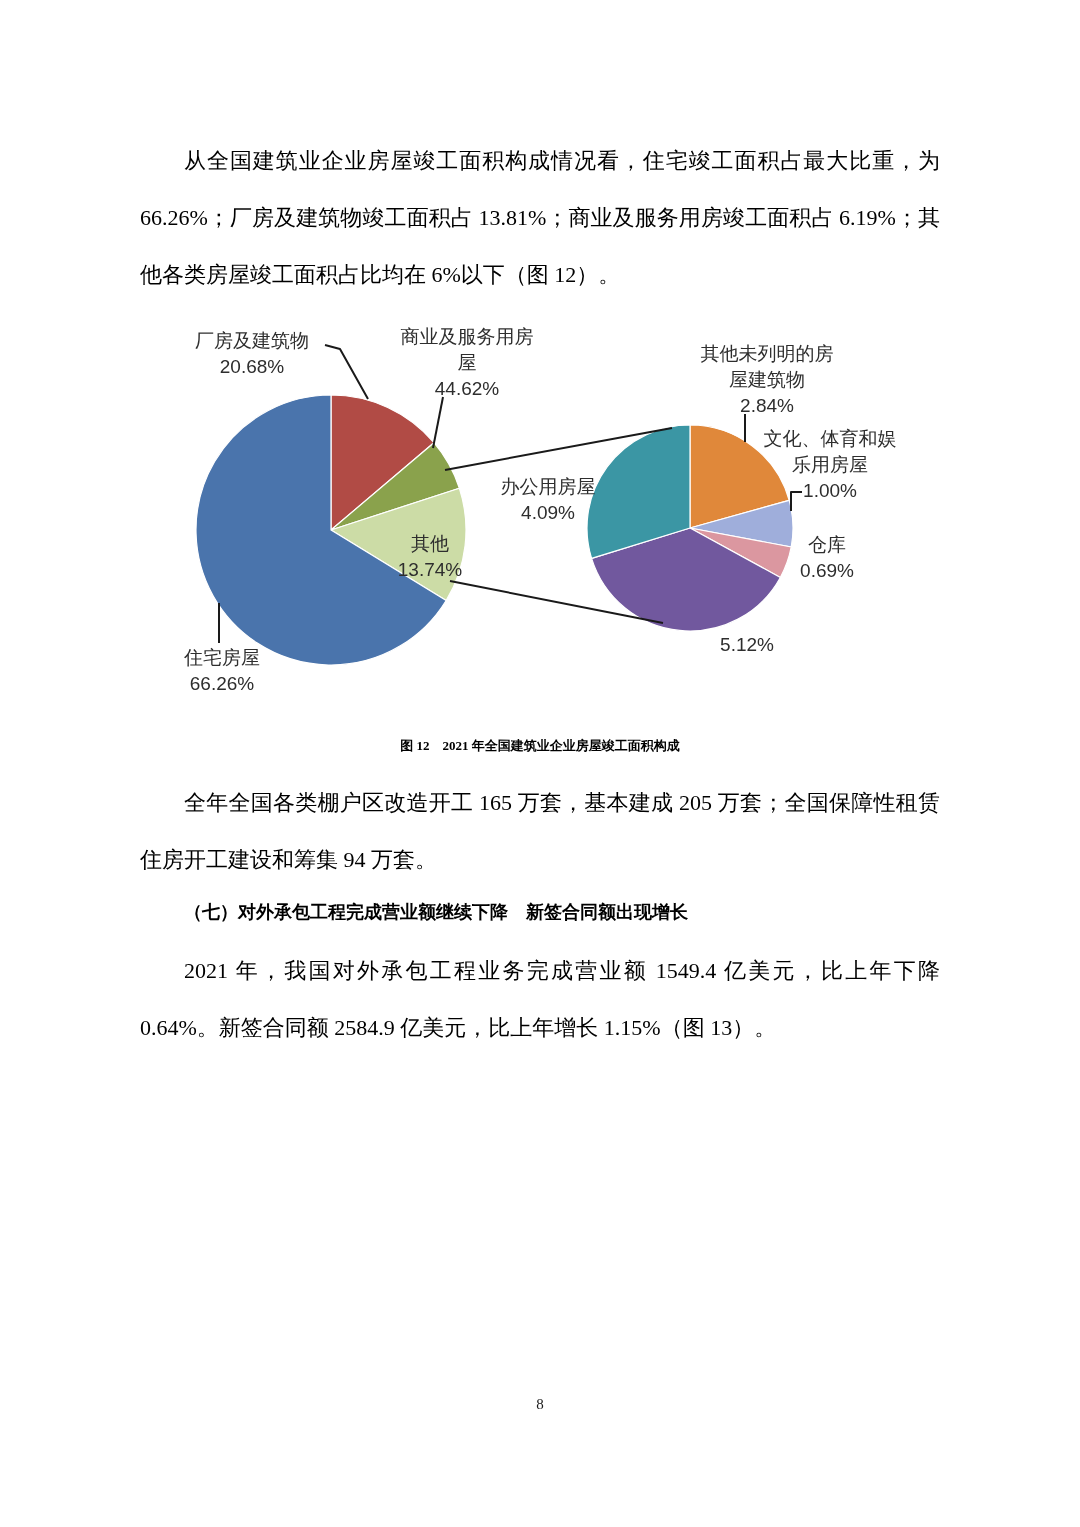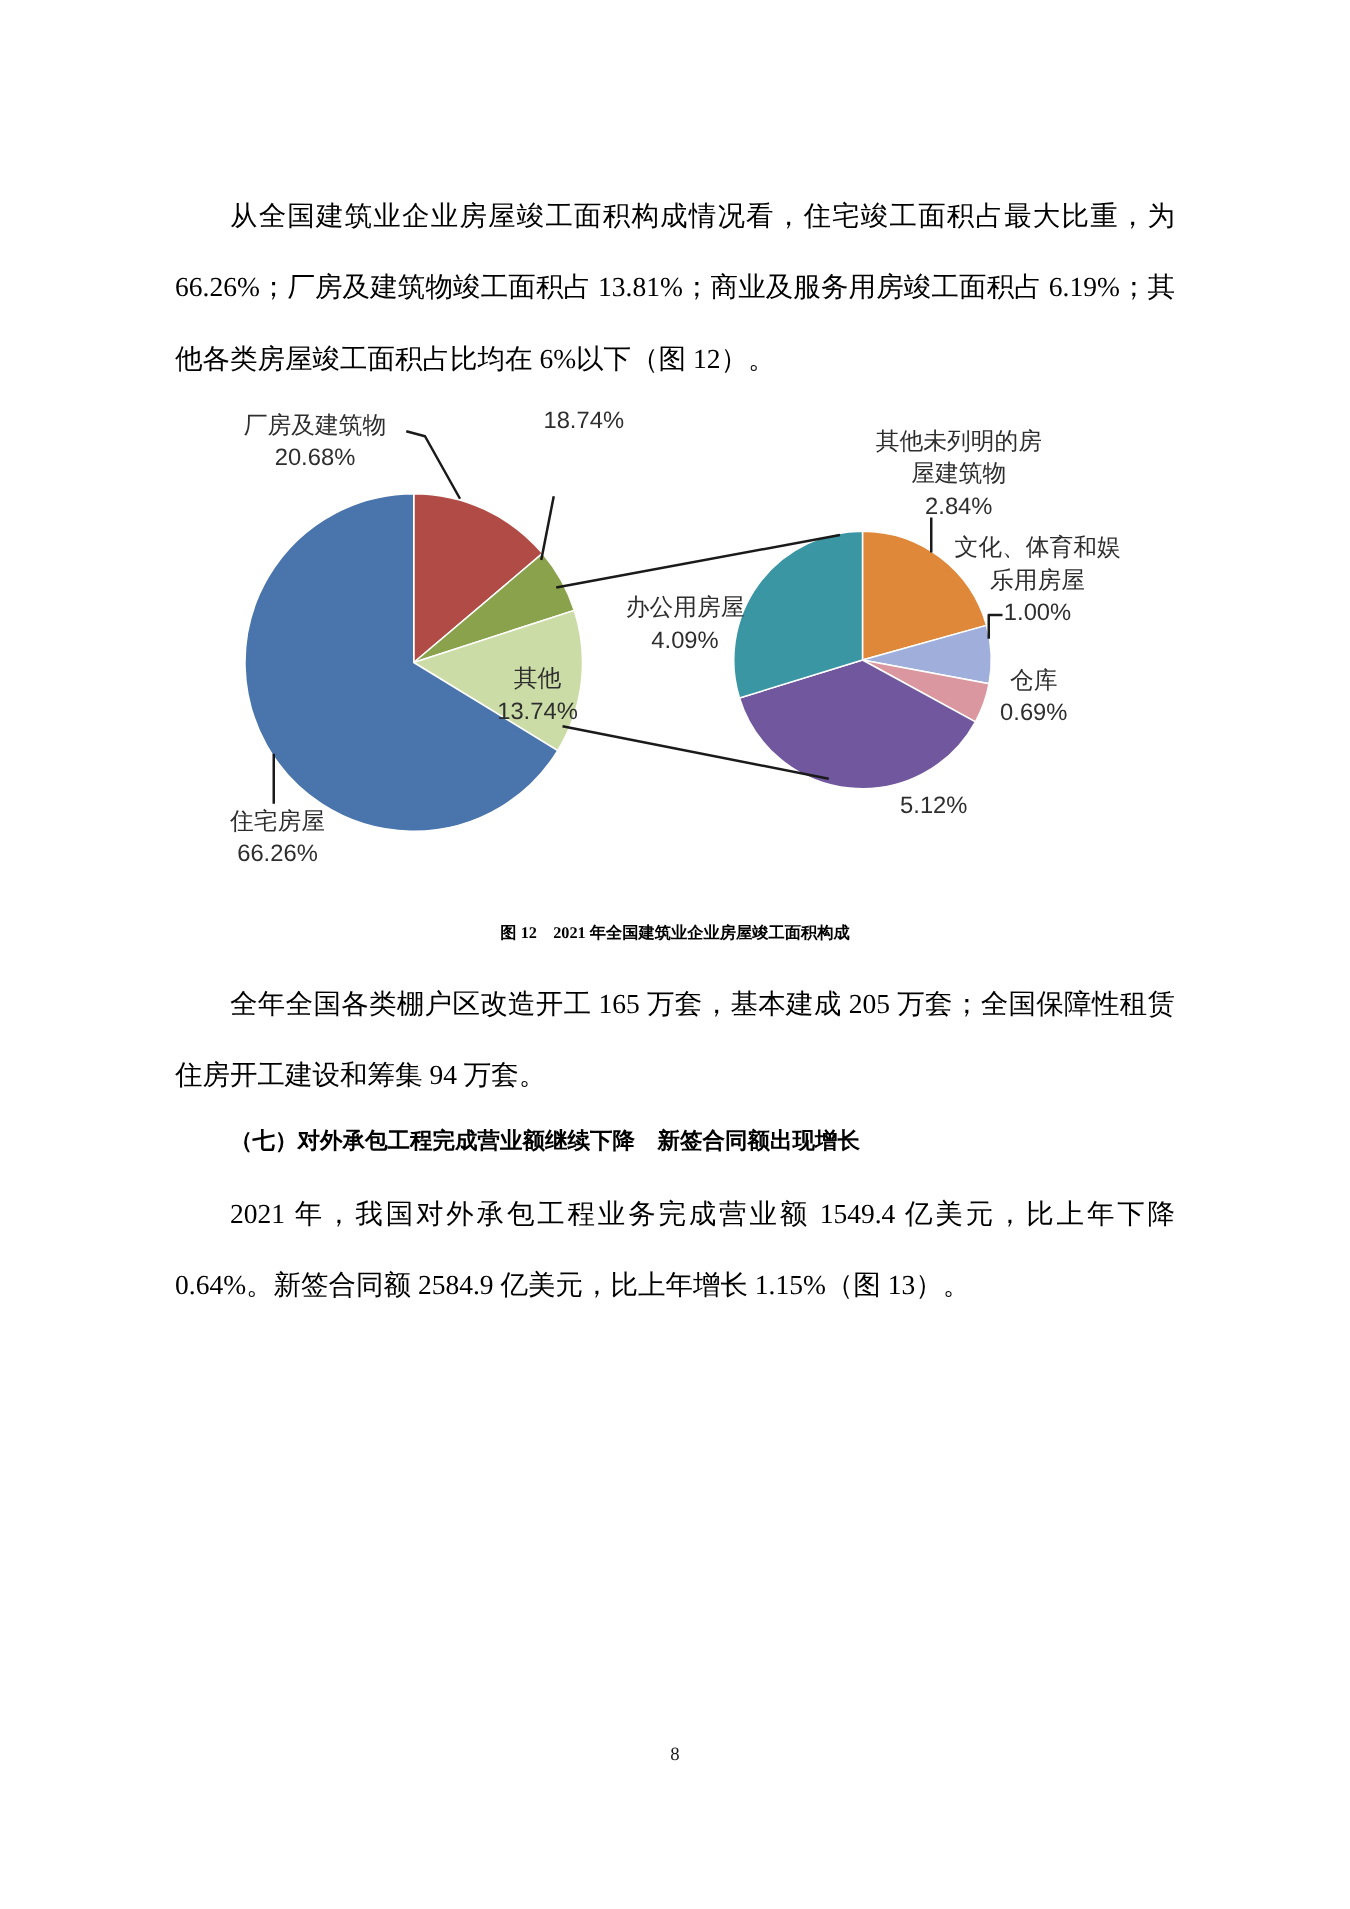--- a/index.html
+++ b/index.html
@@ -4,21 +4,21 @@
 <style>
   html,body{margin:0;padding:0;}
   body{
     width:1080px;height:1527px;background:#ffffff;position:relative;
     font-family:"Liberation Serif",serif;color:#000;overflow:hidden;
   }
   .body-para{
     position:absolute;left:140px;width:800px;margin:0;
     font-size:22px;line-height:57px;text-align:justify;text-indent:44px;
   }
-  #para1{top:144px;}
+  #para1{top:132px;}
   #para2{top:774px;}
   #para3{top:942px;}
   .caption{
     position:absolute;left:140px;top:737px;width:800px;text-align:center;
     font-size:13px;font-weight:700;
   }
   .heading{
     position:absolute;left:140px;top:891px;width:800px;
     font-size:18px;font-weight:700;text-indent:44px;line-height:42px;
   }
@@ -59,21 +59,22 @@
         <polyline points="615,96 615,124" fill="none" stroke="#1a1a1a" stroke-width="2" stroke-linejoin="round"></polyline>
         <polyline points="672,174 661,174 661,193" fill="none" stroke="#1a1a1a" stroke-width="2" stroke-linejoin="round"></polyline>
         <polyline points="89,285 89,325" fill="none" stroke="#1a1a1a" stroke-width="2" stroke-linejoin="round"></polyline>
       </svg>
     <div id="pie-labels">
         <div class="pie-label" style="left: 42px; top: 10px; width: 160px;">
           <div>厂房及建筑物</div>
           <div>20.68%</div>
         </div>
         <div class="pie-label" style="left: 267px; top: 6px; width: 140px;">
-          <div>18.74%</div>
+          <div>商业及服务用房屋</div>
+          <div>44.62%</div>
         </div>
         <div class="pie-label" style="left: 250px; top: 184px; width: 100px; margin-top: 29px;">
           <div>其他</div>
           <div>13.74%</div>
         </div>
         <div class="pie-label" style="left: 32px; top: 327px; width: 120px;">
           <div>住宅房屋</div>
           <div>66.26%</div>
         </div>
         <div class="pie-label" style="left: 567px; top: 23px; width: 140px;">

